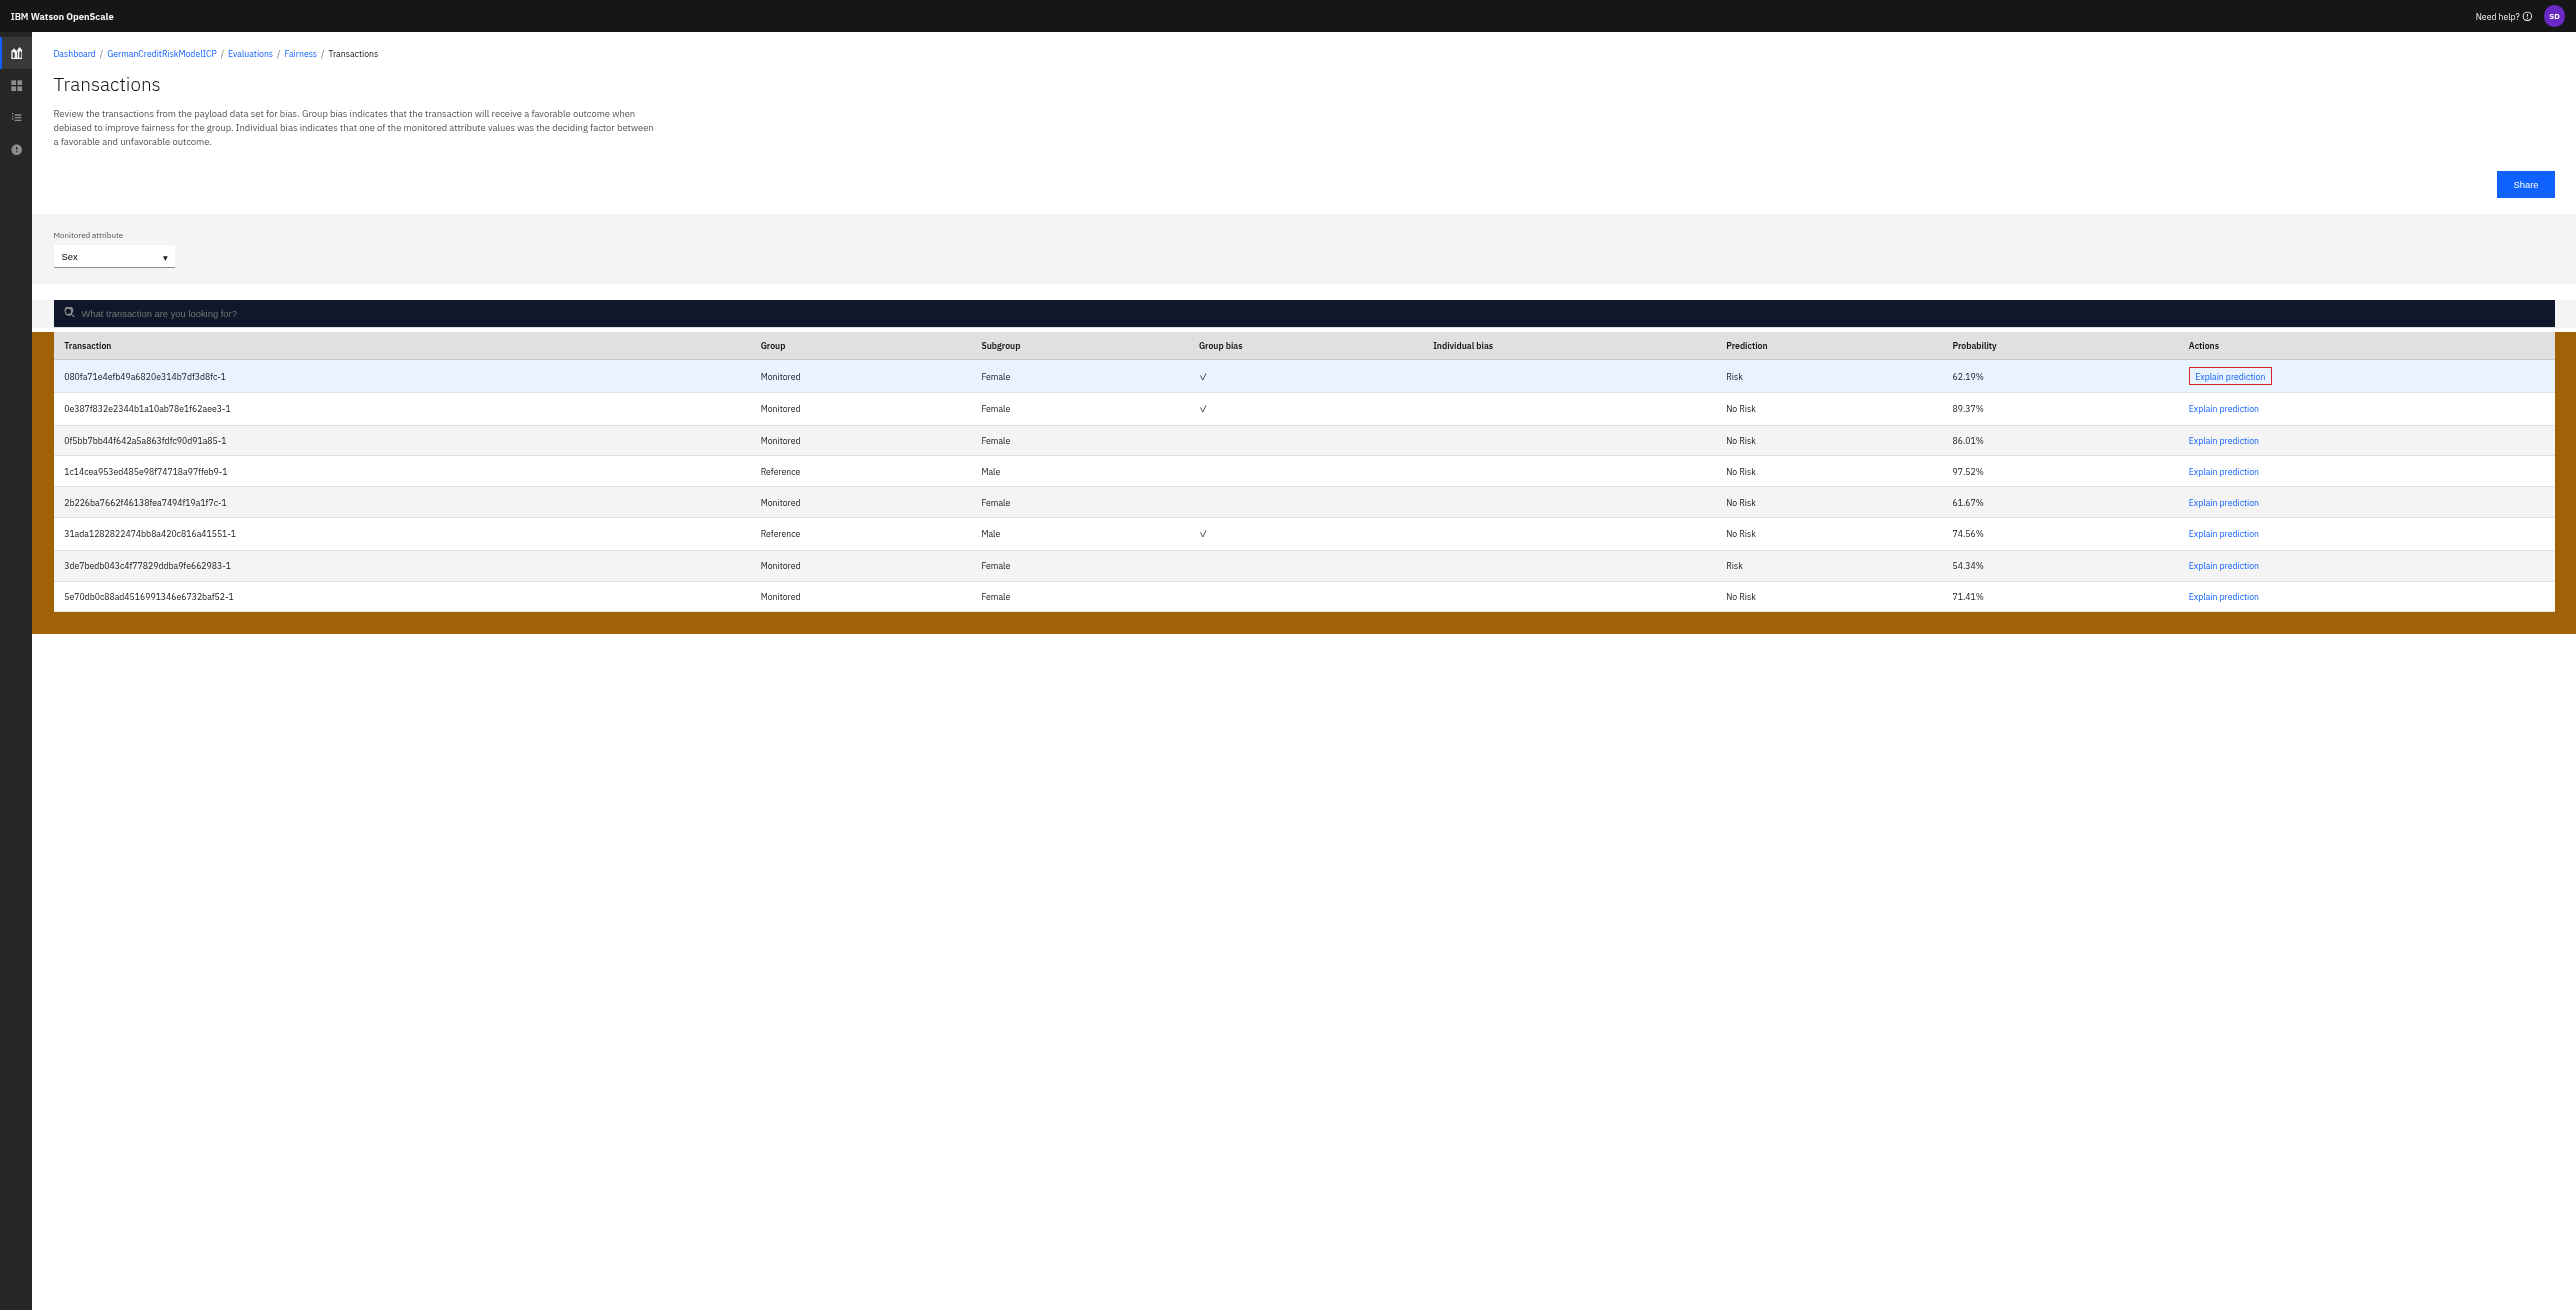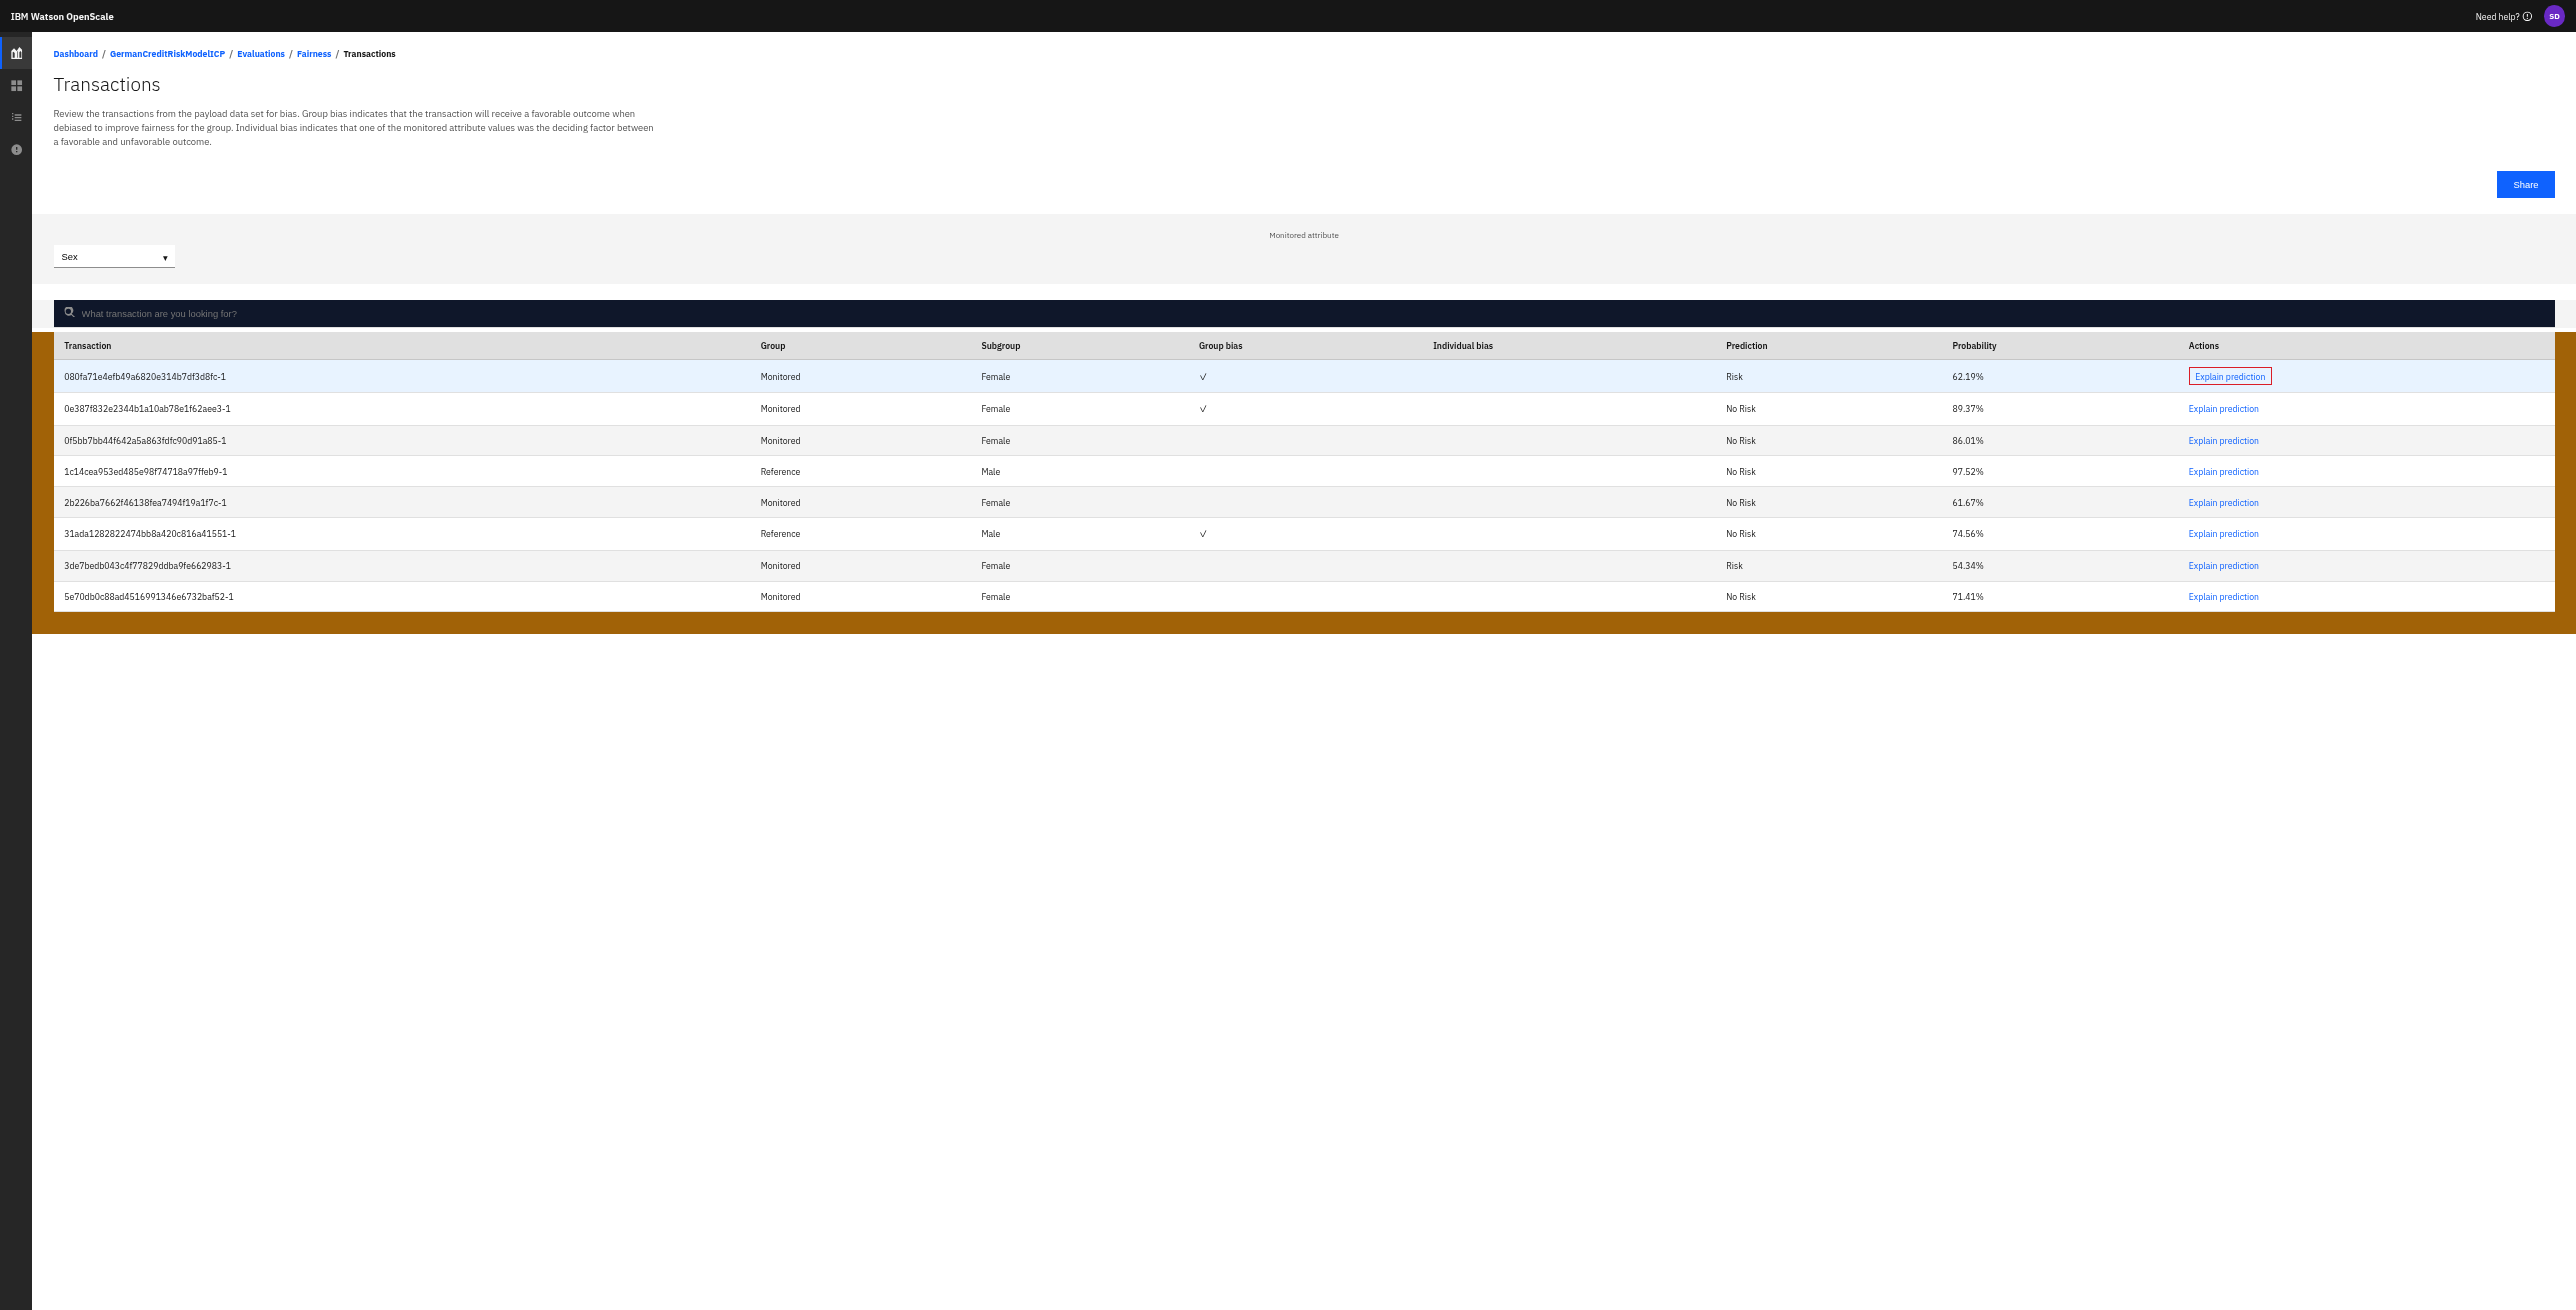--- a/index.html
+++ b/index.html
@@ -101,21 +101,20 @@
       min-height: calc(100vh - 32px);
     }
 
     
     .breadcrumb {
       display: flex;
       align-items: center;
       gap: 4px;
       margin-bottom: 13.4px;
       font-size: 8.7px;
-      font-weight: bold;
     }
     .breadcrumb a {
       color: #0f62fe;
       text-decoration: none;
     }
     .breadcrumb-sep {
       color: #6f6f6f;
     }
     .breadcrumb-current {
       color: #161616;
@@ -158,21 +157,20 @@
     .filter-section {
       background: #f4f4f4;
       padding: 16px 21.5px;
       margin: 0 -21.5px;
     }
 
     .filter-label {
       font-size: 8px;
       color: #525252;
       margin-bottom: 5.4px;
-      text-align: center;
     }
 
     .dropdown-select {
       background: #ffffff;
       border: none;
       border-bottom: 0.7px solid #8d8d8d;
       padding: 5.4px 21.5px 5.4px 8px;
       font-size: 9.4px;
       min-width: 121px;
       appearance: none;

